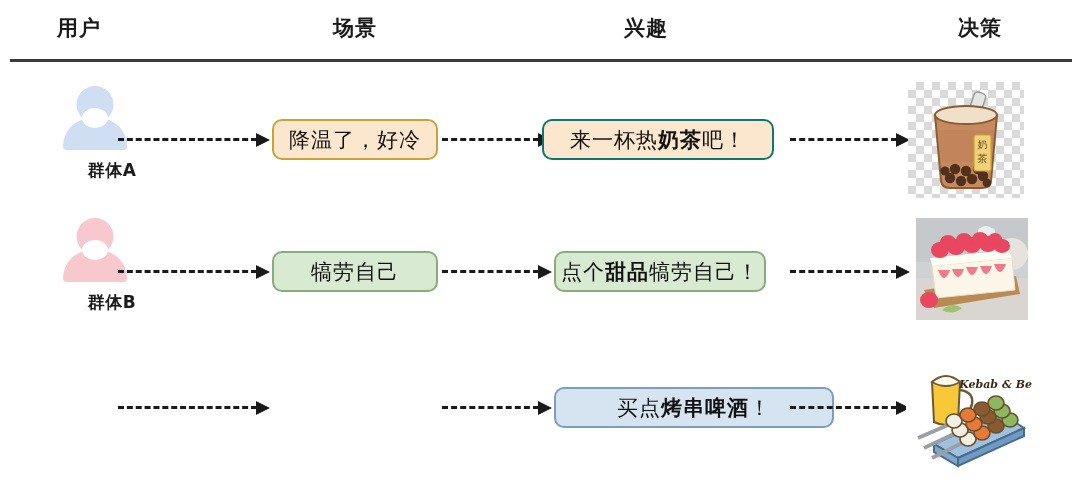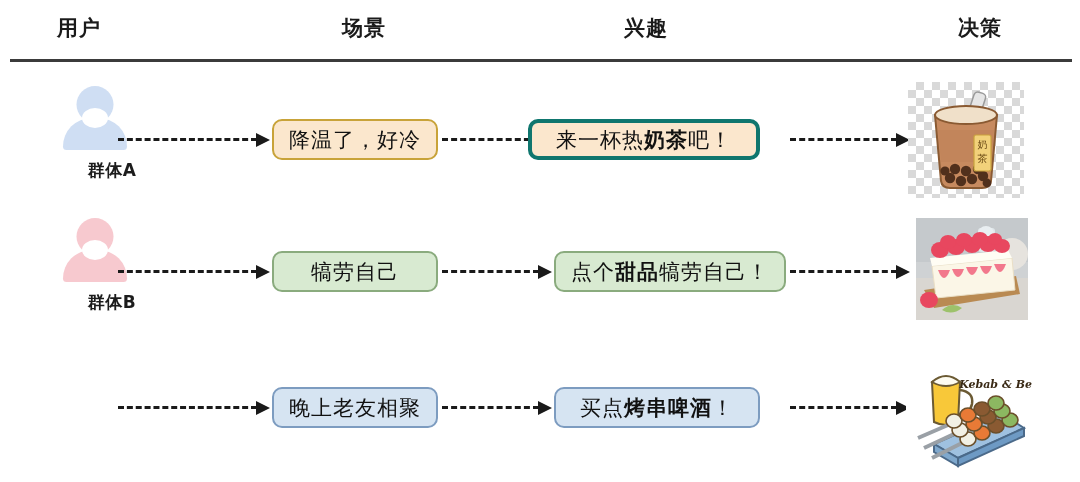--- a/index.html
+++ b/index.html
@@ -95,21 +95,21 @@
     background-color:#ffffff;
   }
   .media svg{display:block;width:100%;height:100%;}
 </style>
 </head>
 <body>
 
 <div class="canvas">
 
   <div class="col-header" style="left:79px">用户</div>
-  <div class="col-header" style="left:364px">场景</div>
+  <div class="col-header" style="left:355px">场景</div>
   <div class="col-header" style="left:646px">兴趣</div>
   <div class="col-header" style="left:980px">决策</div>
   <div class="header-rule"></div>
 
   <div class="row row-1">
 
     <div class="avatar-cell">
       <div class="avatar">
         <div class="head" style="background:#cfdef3"></div>
         <div class="body" style="background:#cfdef3"></div>
@@ -125,21 +125,21 @@
 
     <div class="box box-scenario" style="left:272px;top:39px;width:166px;background:#fbe7cd;border:2px solid #c8a339;">
       <span>降温了，好冷</span>
     </div>
 
     <div class="arrow" style="left:442px;top:58px;width:110px;">
       <span class="line"></span>
         <span class="head"></span>
     </div>
 
-    <div class="box box-interest" style="left:528px;top:39px;width:232px;background:#fbe7cd;border:4px solid #0f766e;">
+    <div class="box box-interest" style="left:542px;top:39px;width:232px;background:#fbe7cd;border:2px solid #0f766e;">
       <span>
         <span>来一杯热</span><b>奶茶</b><span>吧！</span>
       </span>
     </div>
 
     <div class="arrow" style="left:790px;top:58px;width:120px;">
       <span class="line"></span>
         <span class="head"></span>
     </div>
 
@@ -193,21 +193,21 @@
 
     <div class="box box-scenario" style="left:272px;top:39px;width:166px;background:#d8ead1;border:2px solid #8aab7e;">
       <span>犒劳自己</span>
     </div>
 
     <div class="arrow" style="left:442px;top:58px;width:110px;">
       <span class="line"></span>
         <span class="head"></span>
     </div>
 
-    <div class="box box-interest" style="left:554px;top:39px;width:232px;background:#d8ead1;border:2px solid #8aab7e;">
+    <div class="box box-interest" style="left:554px;top:39px;width:212px;background:#d8ead1;border:2px solid #8aab7e;">
       <span>
         <span>点个</span><b>甜品</b><span>犒劳自己！</span>
       </span>
     </div>
 
     <div class="arrow" style="left:790px;top:58px;width:120px;">
       <span class="line"></span>
         <span class="head"></span>
     </div>
 
@@ -254,30 +254,27 @@
   </div>
 
   <div class="row row-3">
 
 
     <div class="arrow" style="left:118px;top:58px;width:152px;">
       <span class="line"></span>
         <span class="head"></span>
     </div>
 
-    <div class="box box-scenario" style="left:272px;top:39px;width:166px;background:#d6e4f2;border:2px solid #7d9cc0;">
-      <span>晚上老友相聚</span>
-    </div>
 
     <div class="arrow" style="left:442px;top:58px;width:110px;">
       <span class="line"></span>
         <span class="head"></span>
     </div>
 
-    <div class="box box-interest" style="left:554px;top:39px;width:206px;background:#d6e4f2;border:2px solid #7d9cc0;">
+    <div class="box box-interest" style="left:554px;top:39px;width:280px;background:#d6e4f2;border:2px solid #7d9cc0;">
       <span>
         <span>买点</span><b>烤串啤酒</b><span>！</span>
       </span>
     </div>
 
     <div class="arrow" style="left:790px;top:58px;width:120px;">
       <span class="line"></span>
         <span class="head"></span>
     </div>
 

